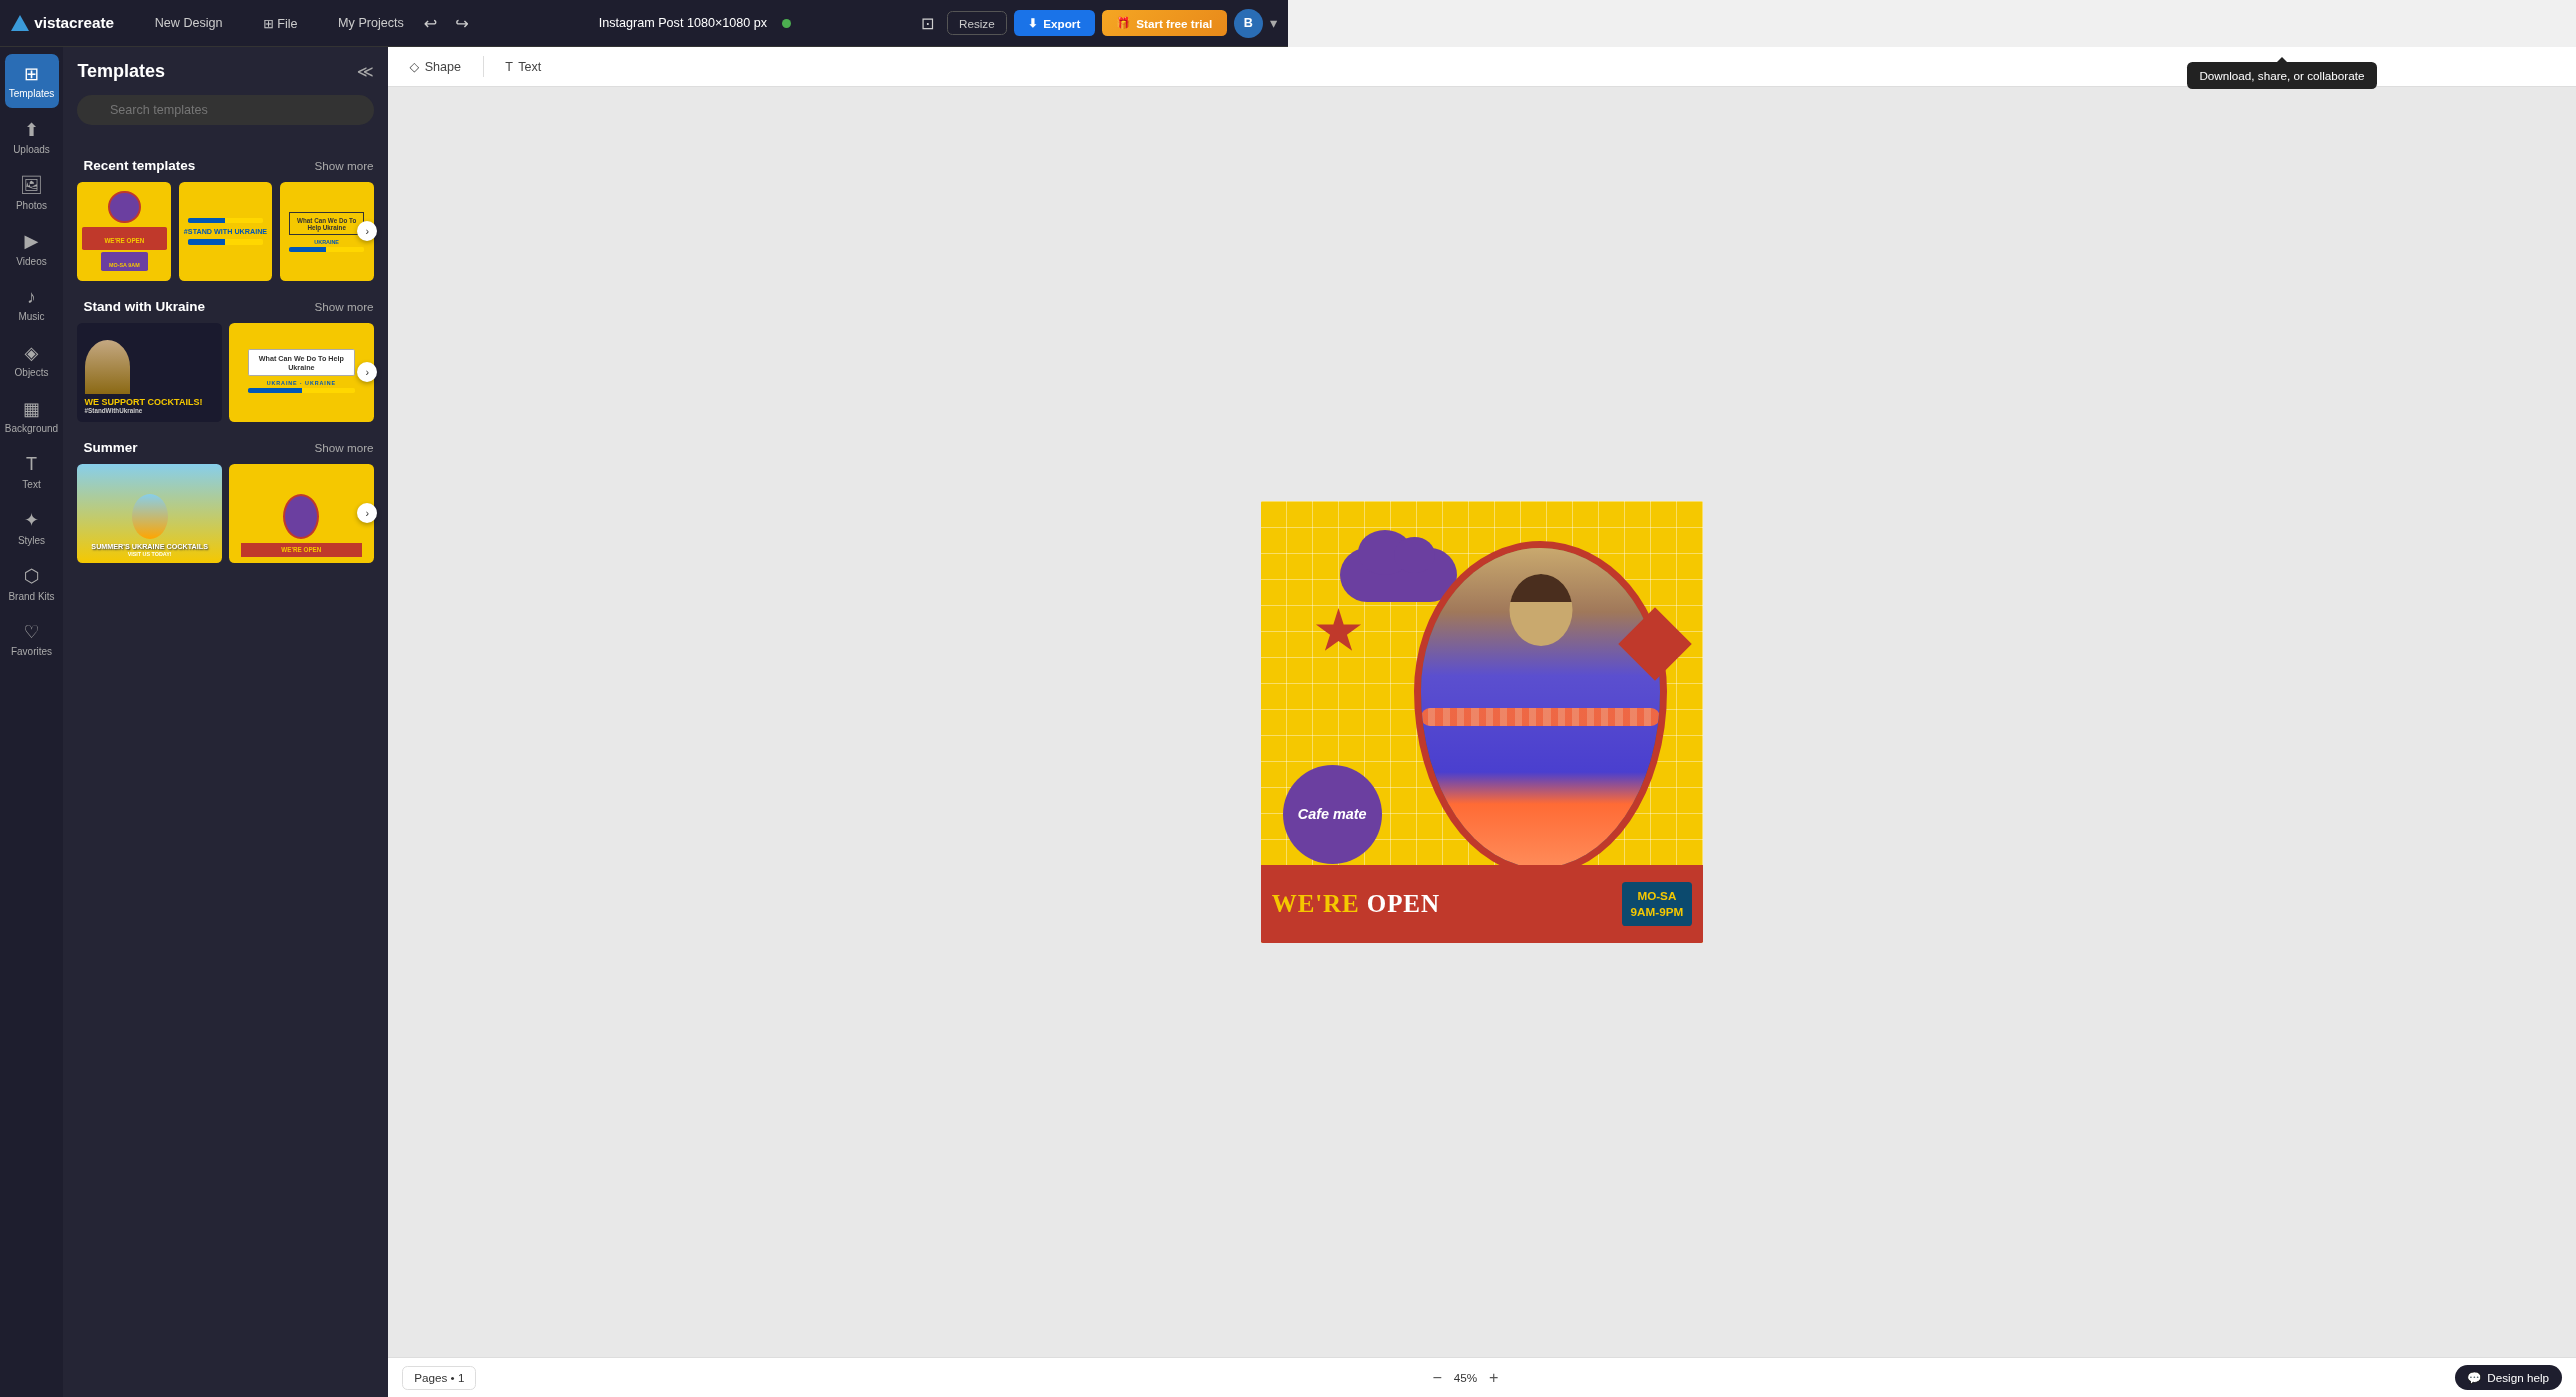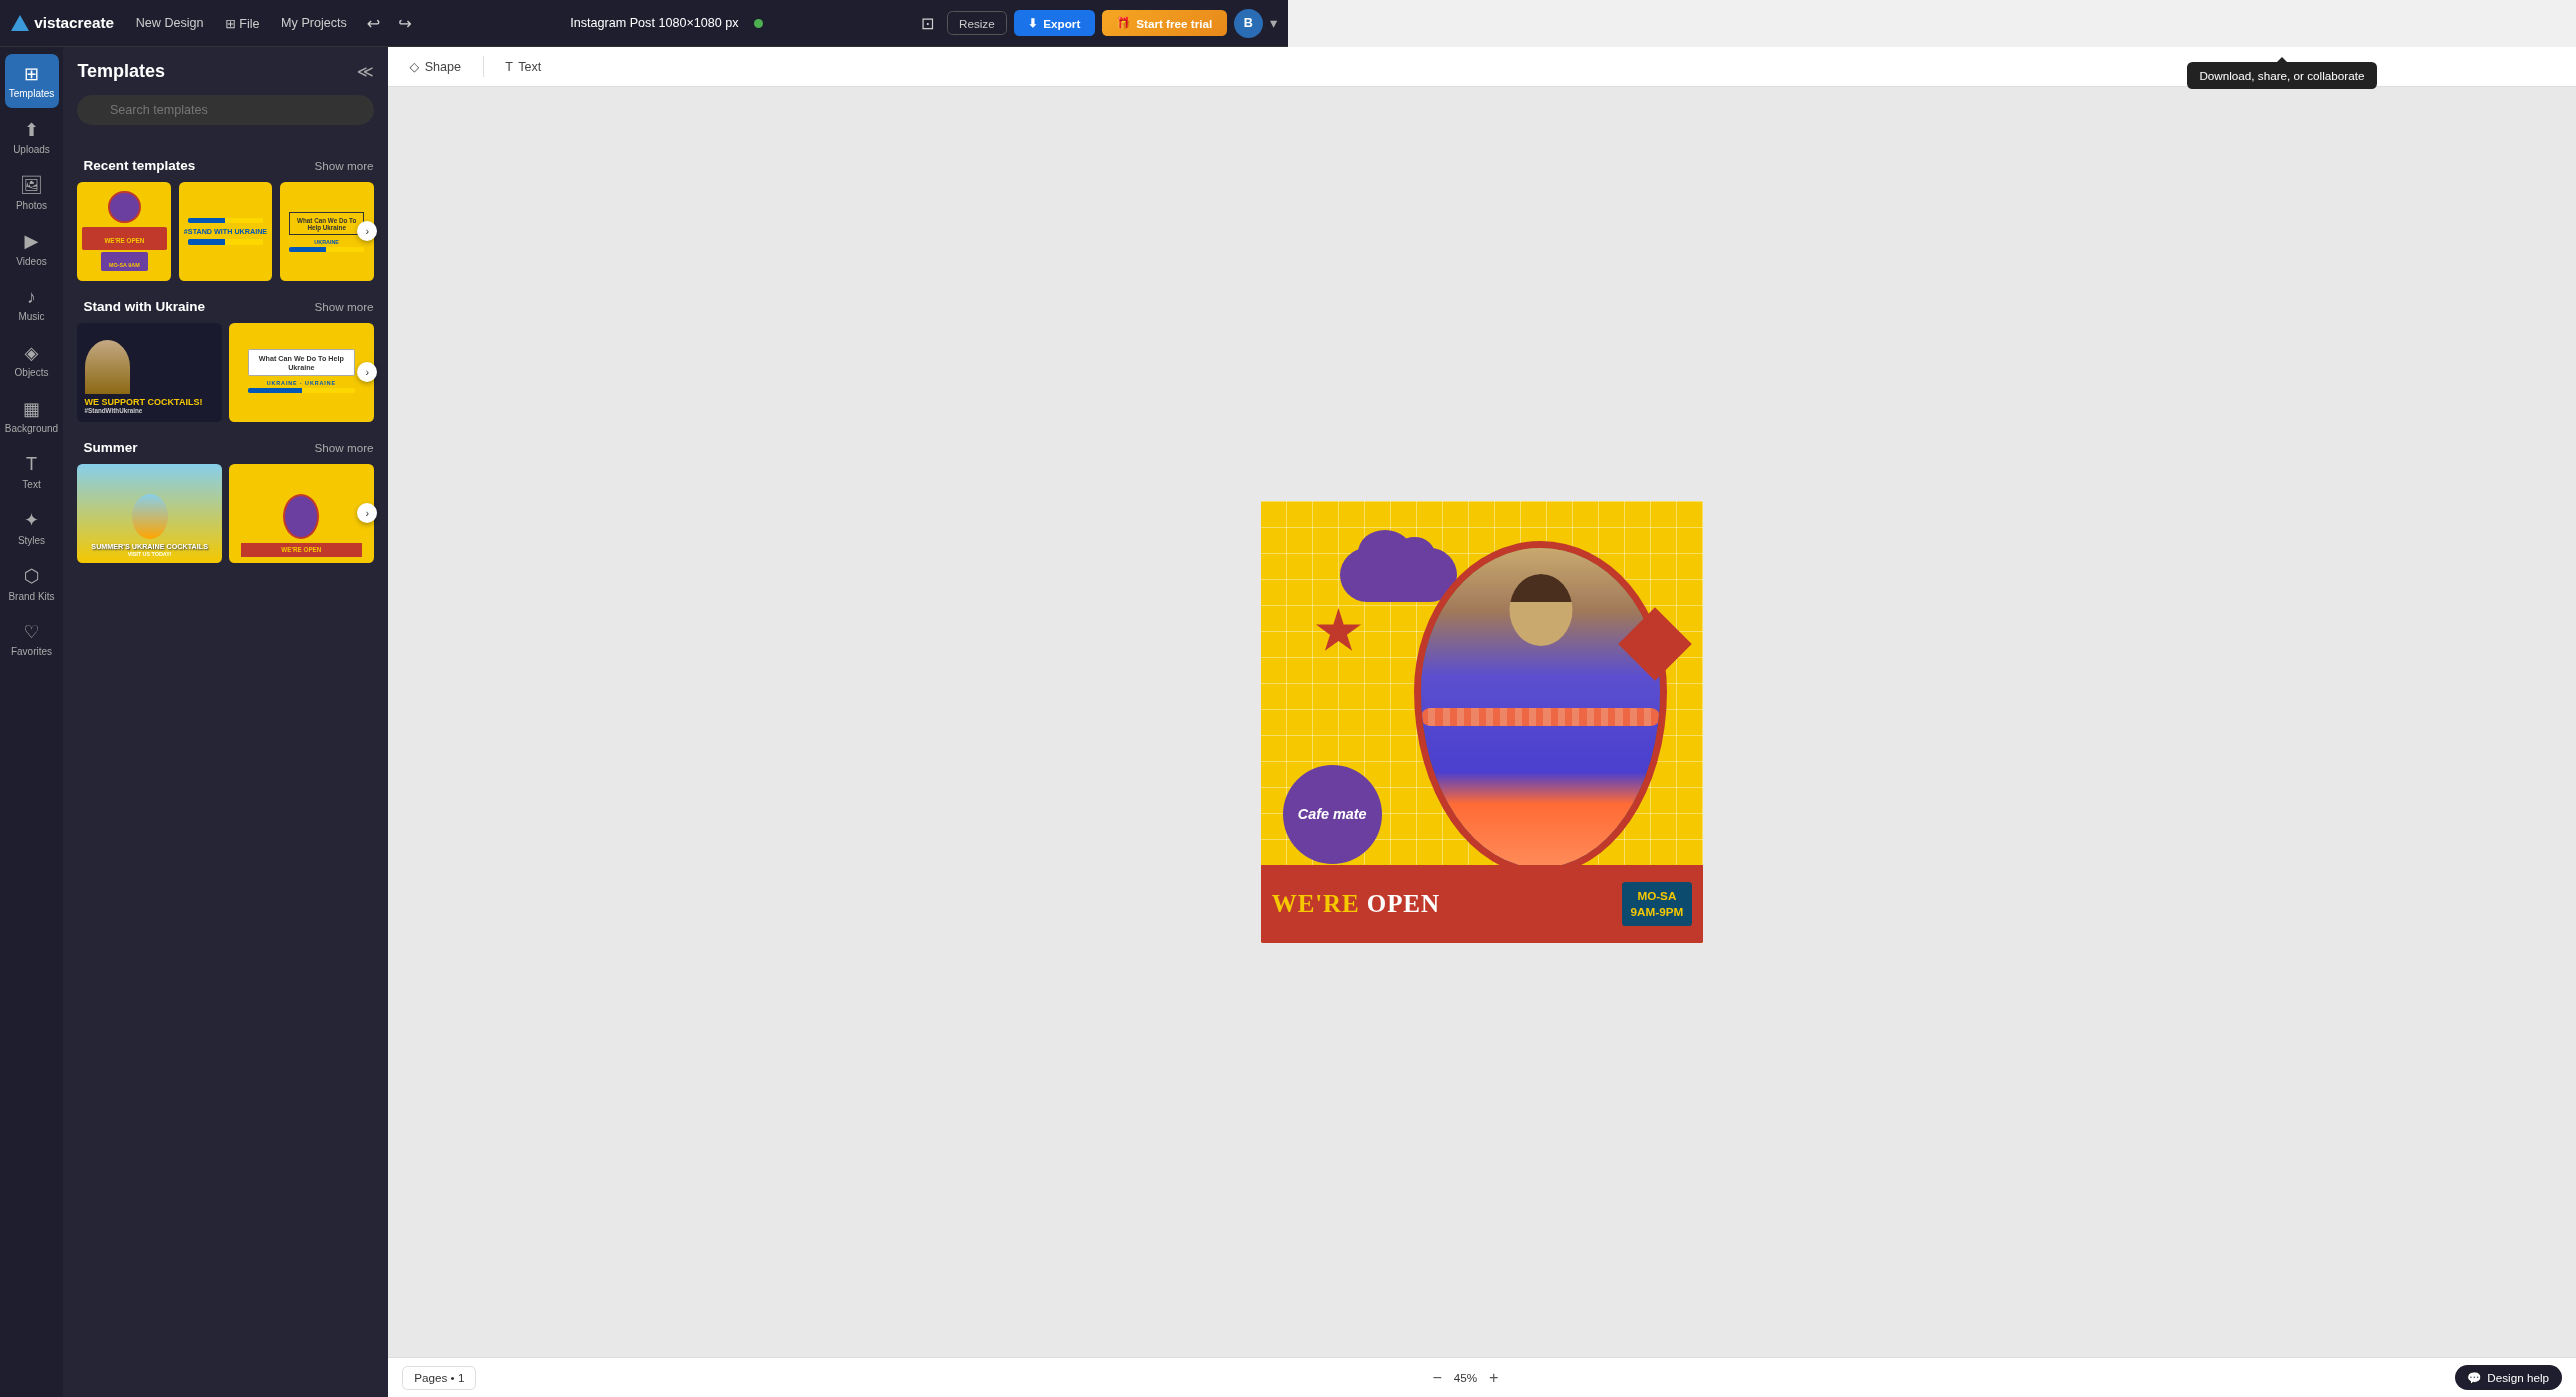--- a/index.html
+++ b/index.html
@@ -7,21 +7,21 @@
 
     
     .topnav {
       display: flex; align-items: center; height: 47px;
       background: #1e1e2e; color: #fff; padding: 0 10.8px; gap: 7.2px;
       border-bottom: 0.9px solid #333;
     }
     .logo { display: flex; align-items: center; gap: 5.4px; margin-right: 7.2px; }
     .logo-triangle { width: 0; height: 0; border-left: 9px solid transparent; border-right: 9px solid transparent; border-bottom: 16.2px solid #3b9bda; }
     .logo-text { color: #fff; font-size: 15.3px; font-weight: 600; }
-    .nav-btn { background: none; border: none; color: #ccc; font-size: 12.6px; cursor: pointer; padding: 3.6px 7.2px; border-radius: 3.6px; }
+    .nav-btn { background: none; border: none; color: #ccc; font-size: 12.6px; cursor: pointer; padding: 3.6px 7.2px; border-radius: 3.6px; margin-left: 19px; }
     .nav-icon { background: none; border: none; color: #ccc; font-size: 16.2px; cursor: pointer; padding: 3.6px 5.4px; }
     .nav-center { flex: 1; display: flex; justify-content: center; align-items: center; gap: 15px; }
     .project-title { color: #fff; font-size: 12.6px; }
     .green-dot { width: 9px; height: 9px; background: #4caf50; border-radius: 50%; }
     .nav-right { display: flex; align-items: center; gap: 7.2px; margin-left: auto; }
     .resize-btn { background: none; border: 0.9px solid #555; color: #ccc; font-size: 11.7px; padding: 4.5px 10.8px; border-radius: 5.4px; cursor: pointer; }
     .export-btn { background: #1a73e8; border: none; color: #fff; font-size: 11.7px; font-weight: 600; padding: 6.3px 14.4px; border-radius: 5.4px; cursor: pointer; display: flex; align-items: center; gap: 5.4px; }
     .trial-btn { background: linear-gradient(135deg, #f5a623, #e8891a); border: none; color: #fff; font-size: 11.7px; font-weight: 600; padding: 6.3px 14.4px; border-radius: 5.4px; cursor: pointer; display: flex; align-items: center; gap: 5.4px; }
     .avatar { width: 29px; height: 29px; background: #2a6db5; border-radius: 50%; display: flex; align-items: center; justify-content: center; color: #fff; font-size: 12.6px; font-weight: 600; cursor: pointer; }
 

